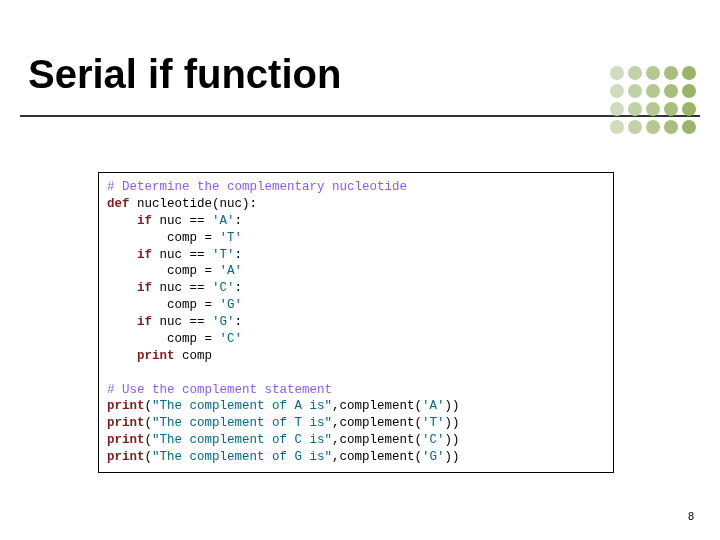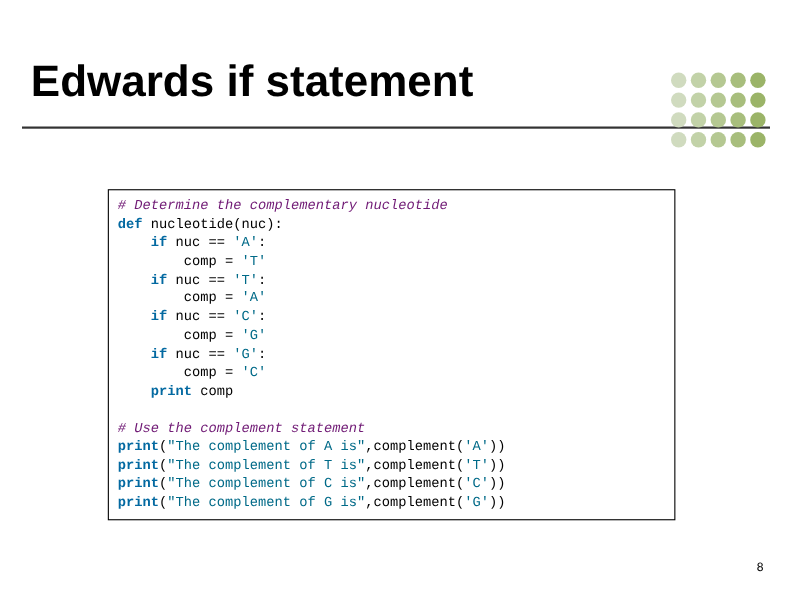--- a/index.html
+++ b/index.html
@@ -60,22 +60,22 @@
     border: 1px solid #000;
     background: #fff;
     padding: 6px 8px;
     box-sizing: border-box;
     font-family: "Courier New", monospace;
     font-size: 12.5px;
     line-height: 1.35;
     white-space: pre;
     color: #000;
   }
-  .kw { color: #0369a1; font-weight: bold; }
-  .cm { color: #701a75; font-style: italic; }
+  .kw { color: #7f1d1d; font-weight: bold; }
+  .cm { color: #8b5cf6; }
   .st { color: #006a88; }
   .footer {
     position: absolute;
     bottom: 18px;
     left: 0;
     width: 100%;
     font-size: 11px;
     color: #000;
     text-align: center;
   }
@@ -86,21 +86,21 @@
     font-size: 11px;
     color: #000;
   }
 </style>
 </head>
 <body>
 
 <div class="slide">
 
   <div class="title-area">
-    <h1 class="title">Edwards if statement</h1>
+    <h1 class="title">Serial if function</h1>
   </div>
 
   <div class="dots">
     <div class="dot g0"></div>
       <div class="dot g1"></div>
       <div class="dot g2"></div>
       <div class="dot g3"></div>
       <div class="dot g4"></div>
     <div class="dot g0"></div>
       <div class="dot g1"></div>

